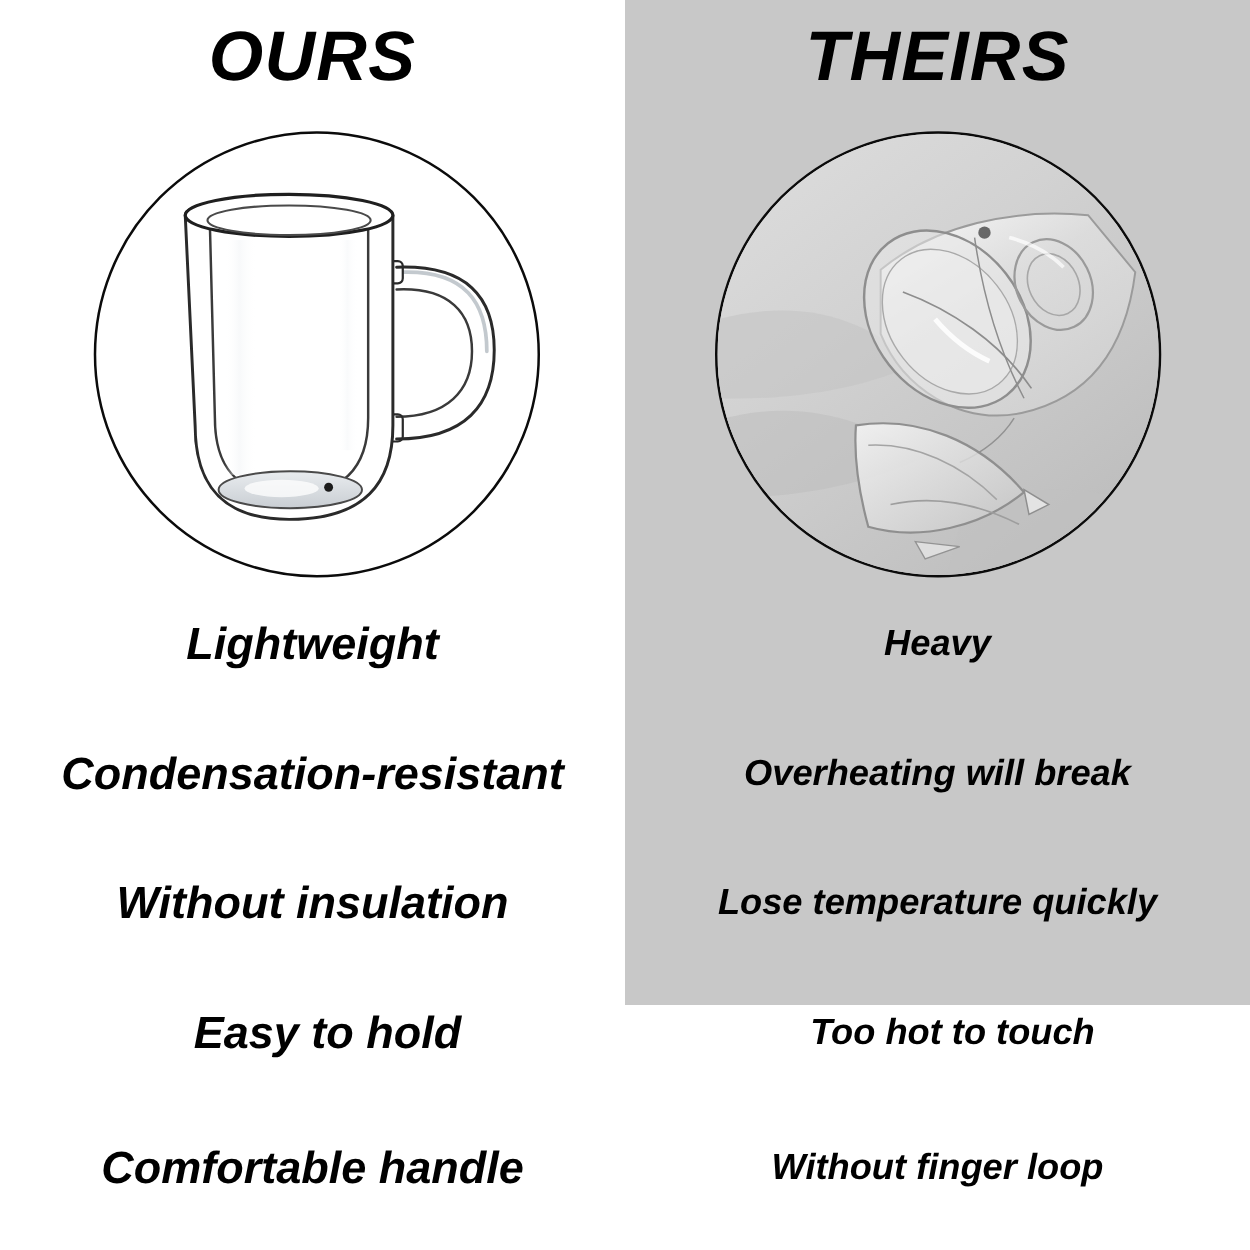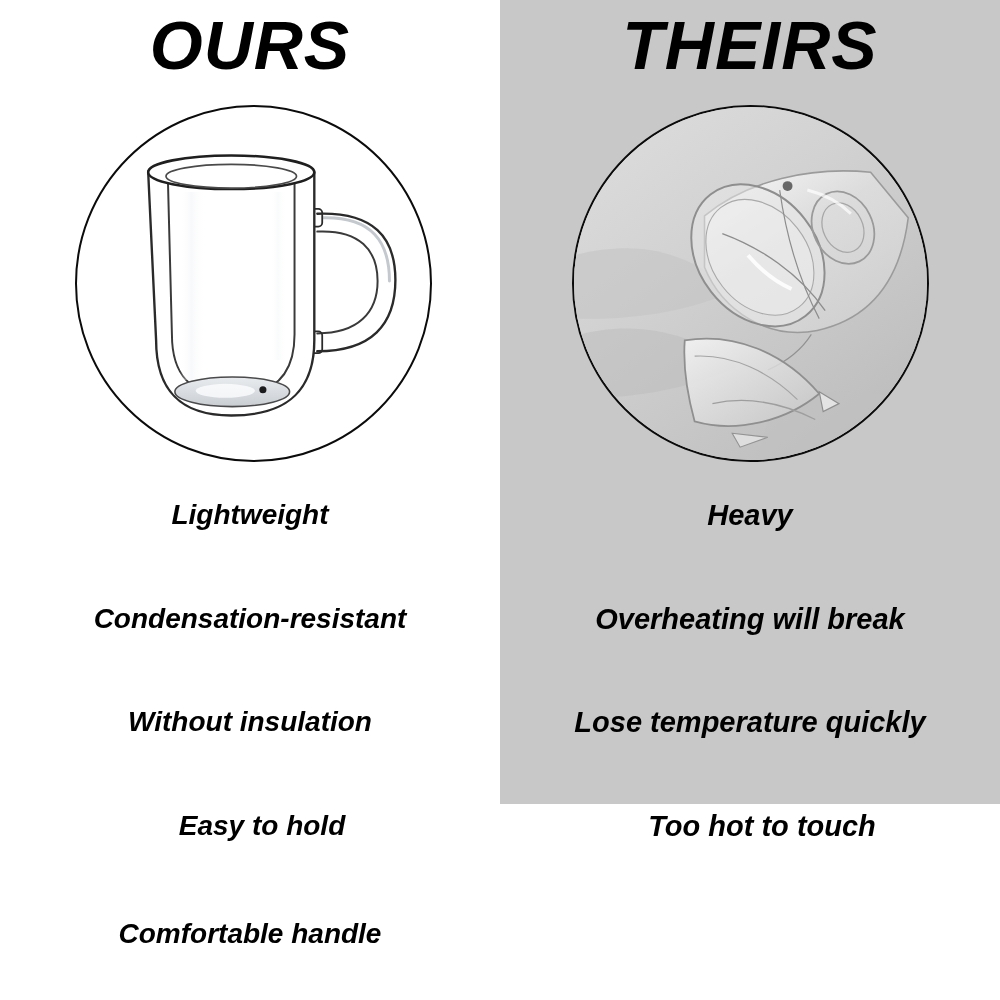--- a/index.html
+++ b/index.html
@@ -13,21 +13,21 @@
 
   
   .panel{position:absolute;top:0;width:500px;height:1000px;}
   #panel-ours{left:0;background:#ffffff;}
   #panel-theirs{left:500px;background:#c8c8c8;height:804px;}
 
   
   .heading{
     position:absolute;top:6px;left:0;width:500px;
     text-align:center;
-    font-size:68px;line-height:78px;
+    font-size:56px;line-height:78px;
     font-weight:bold;font-style:italic;
     color:#000000;
     letter-spacing:1px;
     white-space:nowrap;
   }
 
   
   .circle{
     position:absolute;
     width:357px;height:357px;
@@ -40,21 +40,21 @@
   #circle-theirs{left:72px;top:105px;background:#cfcfcf;}
   .circle svg{display:block;width:100%;height:100%;}
 
   
   .features{
     position:absolute;left:0;width:500px;top:490px;height:480px;
   }
   .feature{
     position:absolute;left:0;width:500px;
     text-align:center;
-    font-size:28px;line-height:40px;
+    font-size:36px;line-height:40px;
     font-weight:bold;font-style:italic;
     color:#000000;
     white-space:nowrap;
   }
   .f0{top:5px;}
   .f1{top:109px;}
   .f2{top:212px;}
   .f3{top:316px;padding-left:12px;}
   .f4{top:424px;}
   #features-theirs .feature{font-size:29px;}
@@ -171,16 +171,17 @@
         <path d="M236 84 C252 88 268 96 280 108" fill="none" stroke="#ffffff" stroke-width="3" opacity="0.7"></path>
         <circle cx="216" cy="80" r="5" fill="#3c3c3c" opacity="0.75"></circle>
       </svg>
     </div>
 
     <div class="features" id="features-theirs">
       <div class="feature f0">Heavy</div>
       <div class="feature f1">Overheating will break</div>
       <div class="feature f3">Too hot to touch</div>
       <div class="feature f2">Lose temperature quickly</div>
+      <div class="feature f4">Without finger loop</div>
     </div>
   </div>
 
 </div>
 
 </body></html>

